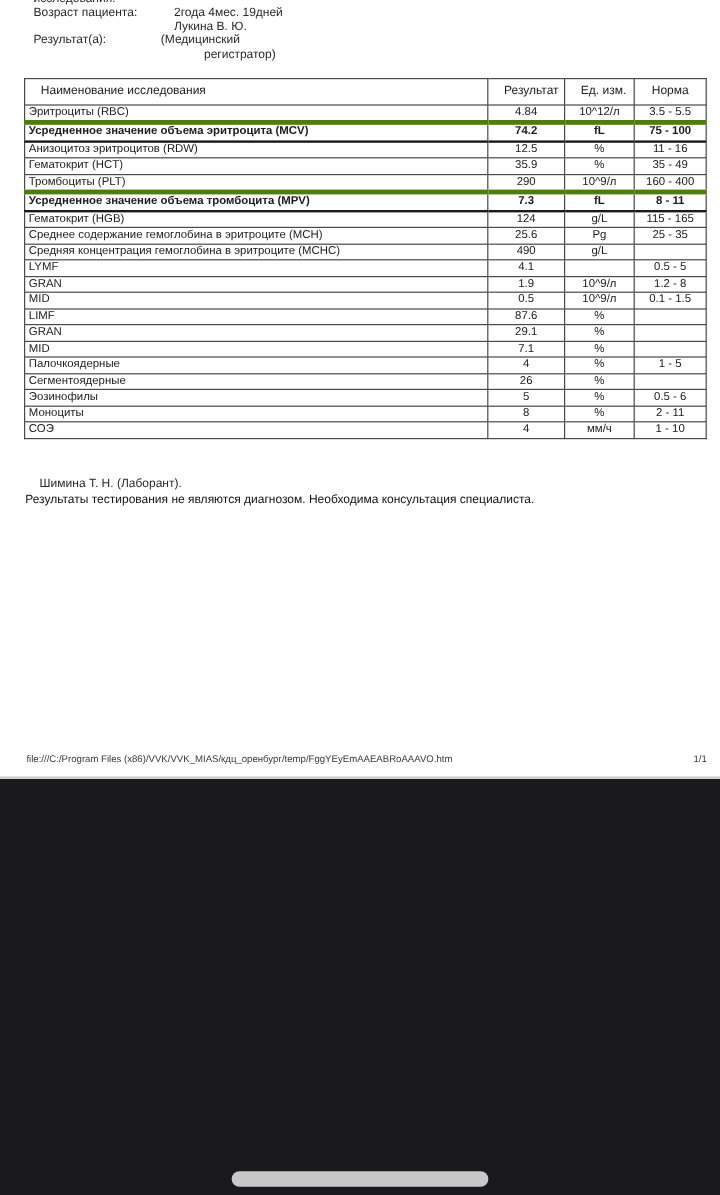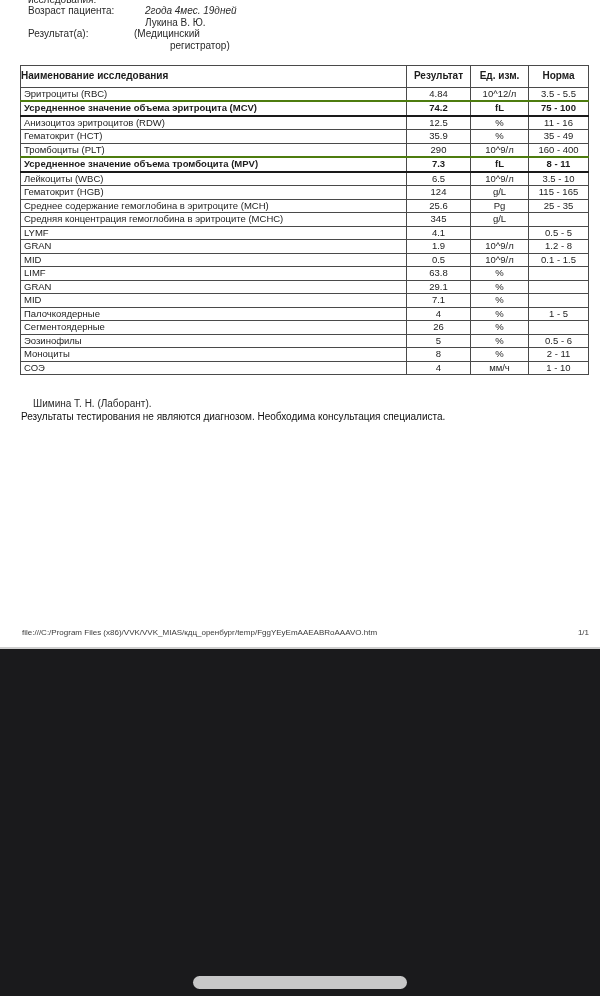--- a/index.html
+++ b/index.html
@@ -31,30 +31,30 @@
     color:#1c1c1c;
   }
   table.results th, table.results td {
     border:1px solid #4a4a4a;
     padding:1px 3px;
     line-height:10.5px;
     overflow:hidden;
     white-space:nowrap;
   }
   table.results th {
-    font-weight:bold;
+    font-weight:normal;
     font-size:10px;
-    padding:5px 0;
+    padding:5px 13px;
     text-align:center;
   }
   table.results th:first-child { text-align:left; }
   table.results td.c { text-align:center; }
   table.results tr.hl { font-weight:bold; }
   table.results tr.hl td {
-    border-top:2px solid #4d7c0f;
+    border-top:4px solid #4d7c0f;
     border-bottom:2px solid #1a1a1a;
   }
   .signature { top:398px; left:33px; font-size:10px; color:#2a2a2a; }
   .disclaimer { top:411px; left:21px; font-size:10px; font-weight:normal; color:#111; }
   .file-path { top:628px; left:22px; font-size:8px; color:#3a3a3a; }
   .page-num { top:628px; right:11px; font-size:8px; color:#3a3a3a; }
   
   .app-background {
     position:absolute; top:651px; left:0;
     width:600px; height:345px;
@@ -68,21 +68,21 @@
   }
 </style>
 </head>
 <body>
 
 <div class="doc-page">
 
   <span class="abs meta-text" style="top:-6px; left:28px;">исследования:</span>
 
   <span class="abs meta-text" style="top:5px; left:28px;">Возраст пациента:</span>
-  <span class="abs meta-text" style="top:5px; left:145px;font-style:italic;">2года 4мес. 19дней</span>
+  <span class="abs meta-text" style="top:5px; left:145px;">2года 4мес. 19дней</span>
   <span class="abs meta-text" style="top:16.5px; left:145px;">Лукина В. Ю.</span>
 
   <span class="abs meta-text" style="top:28px; left:28px;">Результат(а):</span>
   <span class="abs meta-text" style="top:28px; left:134px;">(Медицинский</span>
   <span class="abs meta-text" style="top:39.5px; left:145px;padding-left:25px;">регистратор)</span>
 
   <table class="results">
     <colgroup>
       <col style="width:386px">
         <col style="width:64px">
@@ -128,40 +128,34 @@
           <td class="c">10^9/л</td>
           <td class="c">160 - 400</td>
         </tr>
         <tr class="hl">
           <td>Усредненное значение объема тромбоцита (MPV)</td>
           <td class="c">7.3</td>
           <td class="c">fL</td>
           <td class="c">8 - 11</td>
         </tr>
         <tr>
-          <td>Лейкоциты (WBC)</td>
-          <td class="c">6.5</td>
-          <td class="c">10^9/л</td>
-          <td class="c">3.5 - 10</td>
-        </tr>
-        <tr>
           <td>Гематокрит (HGB)</td>
           <td class="c">124</td>
           <td class="c">g/L</td>
           <td class="c">115 - 165</td>
         </tr>
         <tr>
           <td>Среднее содержание гемоглобина в эритроците (MCH)</td>
           <td class="c">25.6</td>
           <td class="c">Pg</td>
           <td class="c">25 - 35</td>
         </tr>
         <tr>
           <td>Средняя концентрация гемоглобина в эритроците (MCHC)</td>
-          <td class="c">345</td>
+          <td class="c">490</td>
           <td class="c">g/L</td>
           <td class="c"></td>
         </tr>
         <tr>
           <td>LYMF</td>
           <td class="c">4.1</td>
           <td class="c"></td>
           <td class="c">0.5 - 5</td>
         </tr>
         <tr>
@@ -171,21 +165,21 @@
           <td class="c">1.2 - 8</td>
         </tr>
         <tr>
           <td>MID</td>
           <td class="c">0.5</td>
           <td class="c">10^9/л</td>
           <td class="c">0.1 - 1.5</td>
         </tr>
         <tr>
           <td>LIMF</td>
-          <td class="c">63.8</td>
+          <td class="c">87.6</td>
           <td class="c">%</td>
           <td class="c"></td>
         </tr>
         <tr>
           <td>GRAN</td>
           <td class="c">29.1</td>
           <td class="c">%</td>
           <td class="c"></td>
         </tr>
         <tr>

